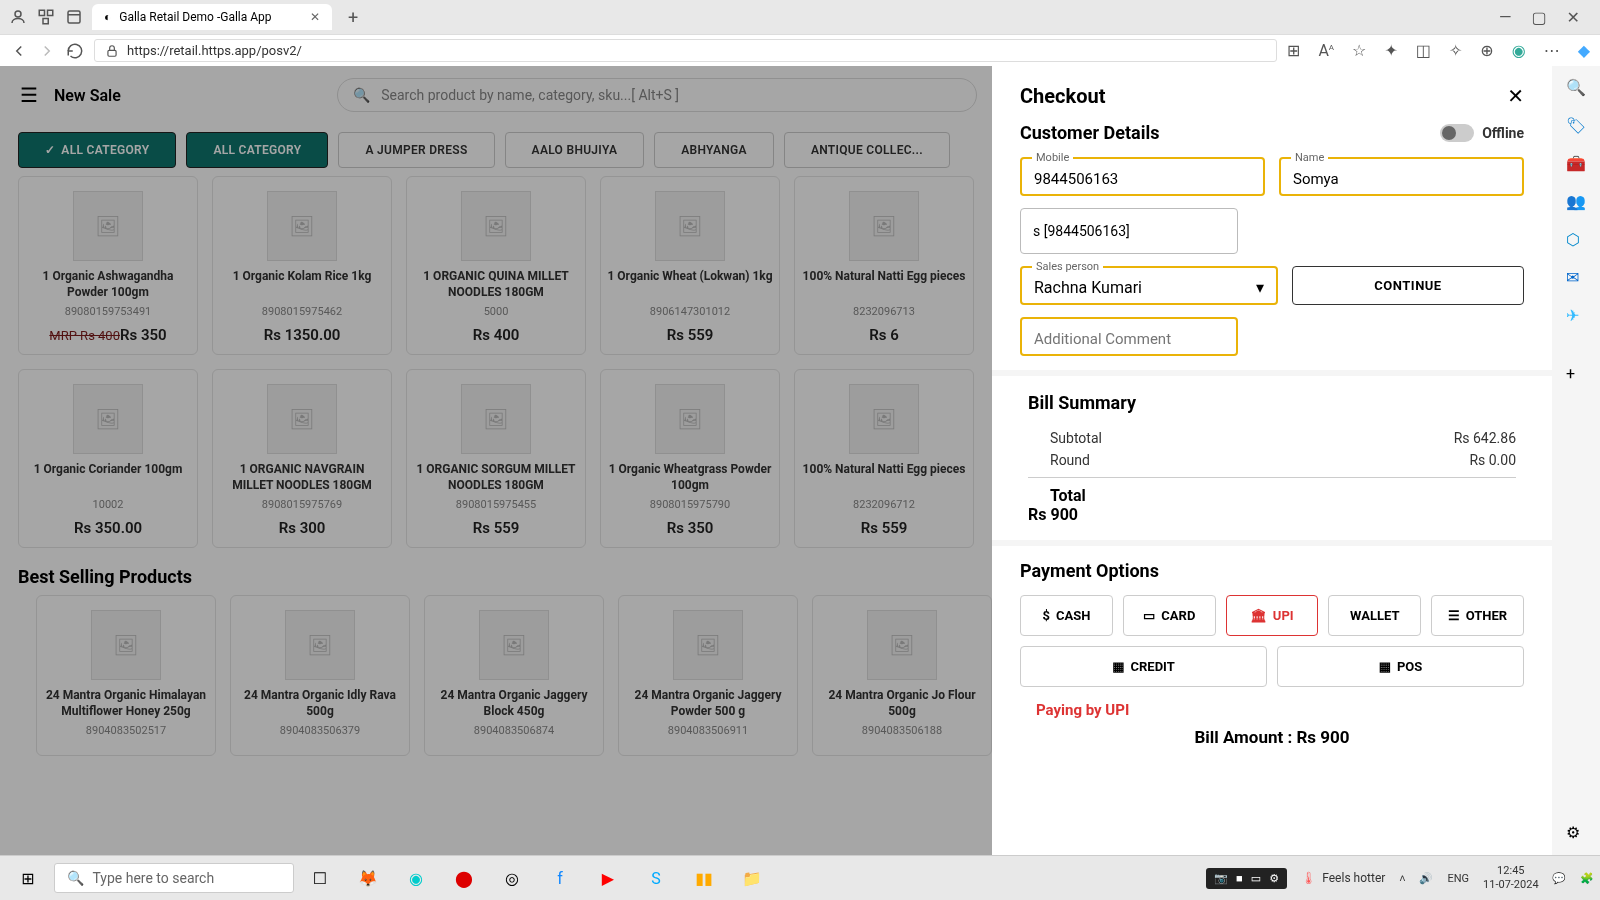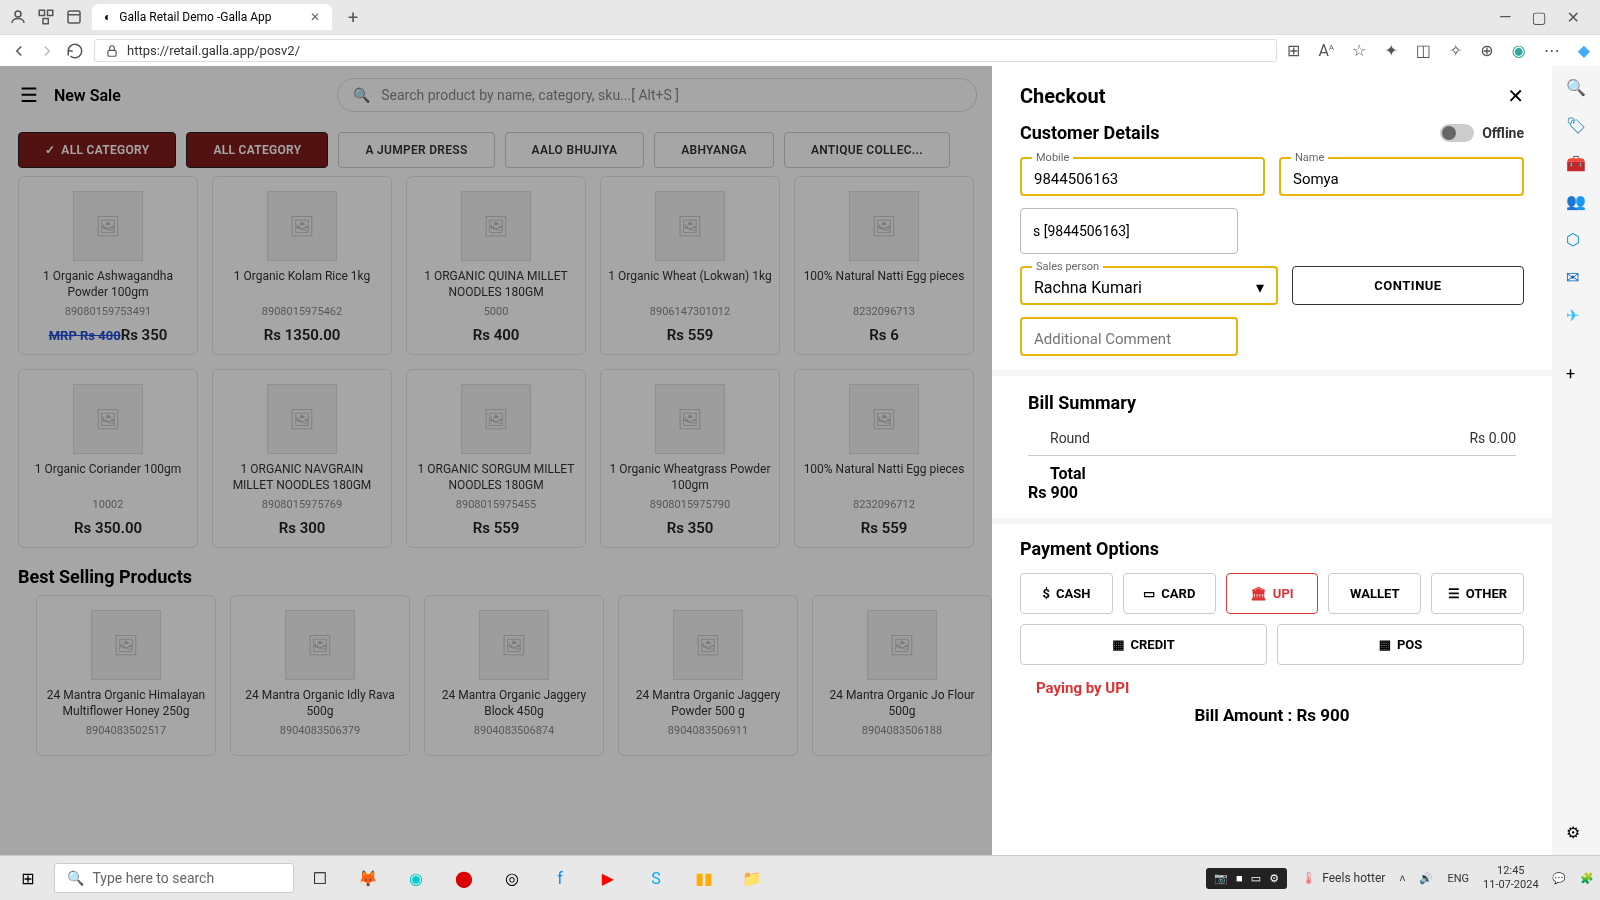--- a/index.html
+++ b/index.html
@@ -28,31 +28,31 @@
 
 
 .pos-header { display: flex; align-items: center; padding: 12px 20px; gap: 16px; background: #fff; }
 .menu-icon { font-size: 20px; cursor: pointer; }
 .new-sale-title { font-size: 16px; font-weight: 600; }
 .search-box { margin-left: 200px; flex: 0 0 640px; display: flex; align-items: center; gap: 10px; border: 1px solid #ddd; border-radius: 20px; padding: 8px 16px; color: #888; font-size: 14px; }
 
 
 .chips { display: flex; gap: 10px; padding: 8px 18px; flex-wrap: wrap; }
 .chip { padding: 10px 26px; border: 1px solid #ccc; border-radius: 4px; font-size: 12px; font-weight: 600; background: #fff; color: #333; text-transform: uppercase; letter-spacing: 0.3px; }
-.chip.dark { background: #7f1d1d; color: #fff; border-color: #222; }
+.chip.dark { background: #0f766e; color: #fff; border-color: #222; }
 
 
 .prod-grid-wrap { position: relative; padding: 0 18px; }
 .prod-grid { display: grid; grid-template-columns: repeat(5, 180px); gap: 14px; }
 .prod-card { background: #fff; border: 1px solid #e5e5e5; border-radius: 6px; padding: 10px 6px; text-align: center; font-size: 12px; }
 .prod-img { width: 70px; height: 70px; margin: 4px auto 8px; background: #f2f2f2; border: 1px solid #ddd; display: flex; align-items: center; justify-content: center; color: #bbb; font-size: 20px; }
-.prod-name { font-weight: 400; color: #333; line-height: 1.3; margin-bottom: 4px; min-height: 32px; }
+.prod-name { font-weight: 700; color: #333; line-height: 1.3; margin-bottom: 4px; min-height: 32px; }
 .prod-sku { color: #888; font-size: 11px; margin-bottom: 8px; }
 .prod-price { font-size: 15px; font-weight: 600; color: #222; }
-.prod-price .mrp { color: #1d4ed8; text-decoration: line-through; font-weight: 700; font-size: 13px; }
+.prod-price .mrp { color: #7f1d1d; text-decoration: line-through; font-weight: 400; font-size: 13px; }
 .nav-arrow { position: absolute; right: -12px; top: 50%; transform: translateY(-50%); width: 40px; height: 40px; border-radius: 50%; background: #555; color: #fff; display: flex; align-items: center; justify-content: center; font-size: 18px; }
 
 .section-title { font-size: 18px; font-weight: 700; padding: 18px 18px 8px; }
 .best-grid { display: grid; grid-template-columns: repeat(5, 180px); gap: 14px; padding: 0 18px; }
 
 
 .checkout { position: absolute; right: 0; top: 0; width: 560px; height: 100%; background: #fff; z-index: 10; overflow-y: auto; padding: 18px 28px; }
 .ck-header { display: flex; align-items: center; margin-bottom: 14px; text-align: center; }
 .ck-title { font-size: 20px; font-weight: 700; }
 .ck-close { margin-left: auto; font-size: 20px; cursor: pointer; }
@@ -149,21 +149,21 @@
           <path d="M3 18v-6h6"></path>
         </svg>
       </span>
     <div class="url-box">
       <span>
           <svg width="14" height="14" viewBox="0 0 24 24" fill="none" stroke="#555" stroke-width="2">
             <rect x="5" y="11" width="14" height="10" rx="2"></rect>
             <path d="M8 11V7a4 4 0 0 1 8 0v4"></path>
           </svg>
         </span>
-      <span class="url-text">https://retail.galla.app/posv2/</span>
+      <span class="url-text">https://retail.https.app/posv2/</span>
     </div>
     <div class="addr-right">
       <span>⊞</span>
       <span>A<sup style="font-size:8px">A</sup></span>
       <span>☆</span>
       <span>✦</span>
       <span>◫</span>
       <span>✧</span>
       <span>⊕</span>
       <span style="color:#3a9">◉</span>
@@ -334,20 +334,24 @@
       </div>
 
       <div class="ck-row">
         <div class="field" style="flex:0 0 218px">
           <input class="field-input" placeholder="Additional Comment" style="">
         </div>
       </div>
 
       <div class="bill-section">
         <div class="ck-section-title">Bill Summary</div>
+        <div class="bill-row indent">
+            <span>Subtotal</span>
+            <span>Rs 642.86</span>
+          </div>
         <div class="bill-row indent">
             <span>Round</span>
             <span>Rs 0.00</span>
           </div>
         <div class="bill-total">
             <span>Total</span>
             <span>Rs 900</span>
           </div>
       </div>
 

